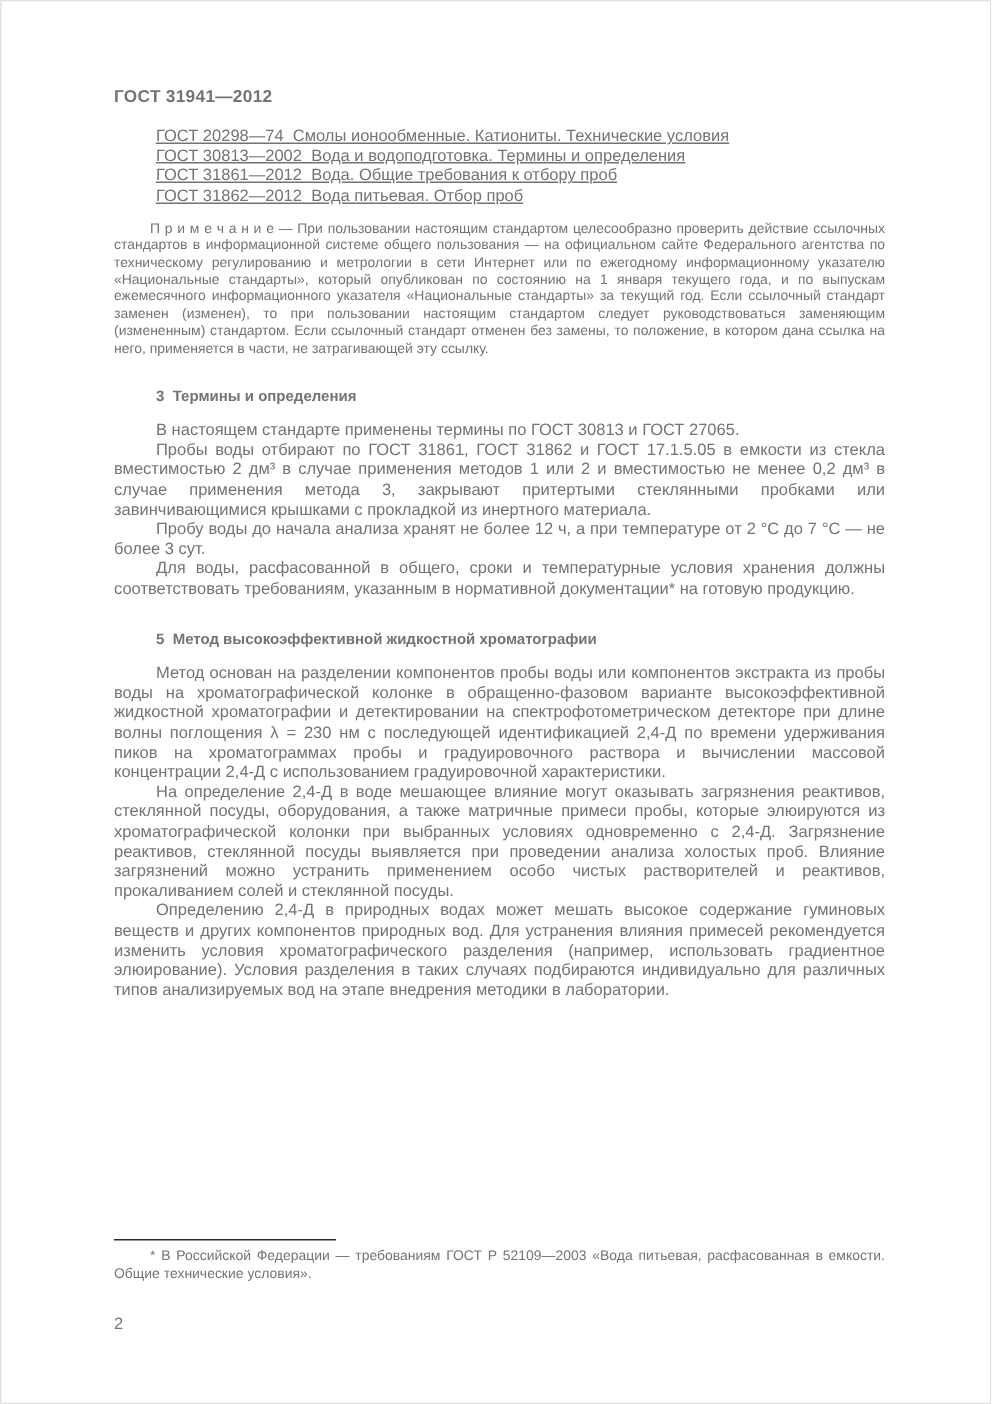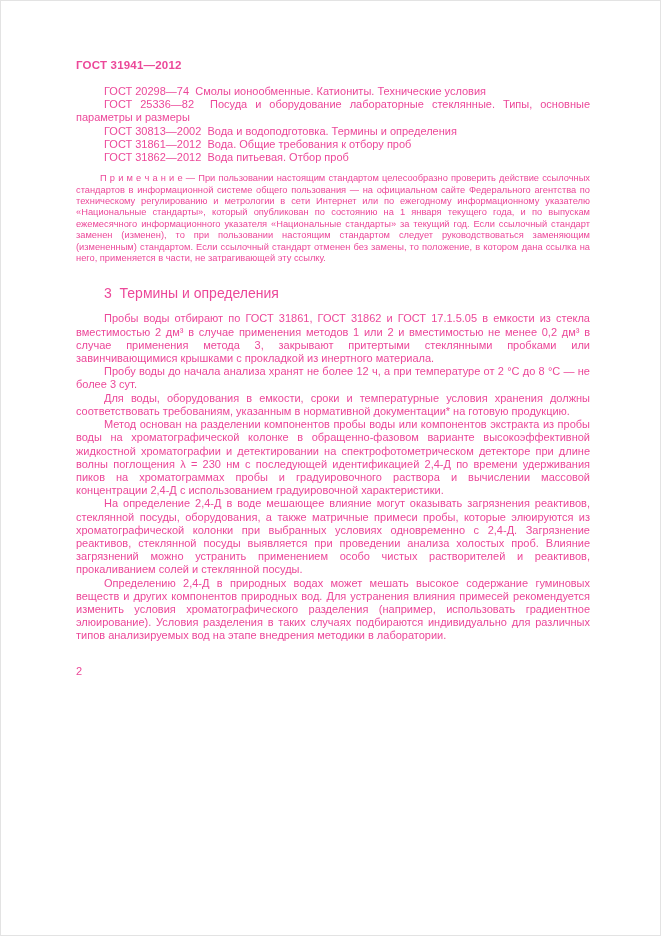--- a/index.html
+++ b/index.html
@@ -6,46 +6,47 @@
   .page {
     width: 661px;
     height: 936px;
     box-sizing: border-box;
     background: #ffffff;
     border: 1px solid #e3e3e3;
     padding: 58px 70px 46px 75px;
     display: flex;
     flex-direction: column;
     font-family: "Liberation Sans", sans-serif;
-    color: #ec4899;
+    color: #737373;
     -webkit-font-smoothing: antialiased;
   }
   .doc-header {
     font-size: 11.5px;
     font-weight: bold;
     letter-spacing: 0.2px;
     margin-bottom: 14px;
   }
   .refs p {
     margin: 0;
     font-size: 11px;
     line-height: 13.2px;
     text-indent: 28px;
     text-align: justify;
+    text-decoration: underline;
   }
   .note {
     margin: 9px 0 0 0;
     font-size: 9.3px;
     line-height: 11.4px;
     text-indent: 24px;
     text-align: justify;
   }
   h2.sec {
-    font-size: 14px;
-    font-weight: normal;
+    font-size: 10px;
+    font-weight: bold;
     margin: 17px 0 11px 0;
     text-indent: 28px;
   }
   h2.sec.big-gap { margin-top: 21px; }
   p.body {
     margin: 0;
     font-size: 11px;
     line-height: 13.2px;
     text-indent: 28px;
     text-align: justify;
@@ -70,34 +71,39 @@
 </style>
 </head>
 <body>
 
 <div class="page">
 
   <div class="doc-header">ГОСТ 31941—2012</div>
 
   <div class="refs">
     <p>ГОСТ 20298—74&nbsp; Смолы ионообменные. Катиониты. Технические условия</p>
-    <p>ГОСТ 25336—82&nbsp; Посуда и оборудование лабораторные стеклянные. Типы, основные параметры и размеры</p>
     <p>ГОСТ 30813—2002&nbsp; Вода и водоподготовка. Термины и определения</p>
     <p>ГОСТ 31861—2012&nbsp; Вода. Общие требования к отбору проб</p>
     <p>ГОСТ 31862—2012&nbsp; Вода питьевая. Отбор проб</p>
   </div>
 
   <p class="note">П р и м е ч а н и е — При пользовании настоящим стандартом целесообразно проверить действие ссылочных стандартов в информационной системе общего пользования — на официальном сайте Федерального агентства по техническому регулированию и метрологии в сети Интернет или по ежегодному информационному указателю «Национальные стандарты», который опубликован по состоянию на 1 января текущего года, и по выпускам ежемесячного информационного указателя «Национальные стандарты» за текущий год. Если ссылочный стандарт заменен (изменен), то при пользовании настоящим стандартом следует руководствоваться заменяющим (измененным) стандартом. Если ссылочный стандарт отменен без замены, то положение, в котором дана ссылка на него, применяется в части, не затрагивающей эту ссылку.</p>
 
   <h2 class="sec big-gap">3&nbsp; Термины и определения</h2>
+  <p class="body">В настоящем стандарте применены термины по ГОСТ 30813 и ГОСТ 27065.</p>
 
   <p class="body">Пробы воды отбирают по ГОСТ 31861, ГОСТ 31862 и ГОСТ 17.1.5.05 в емкости из стекла вместимостью 2 дм³ в случае применения методов 1 или 2 и вместимостью не менее 0,2 дм³ в случае применения метода 3, закрывают притертыми стеклянными пробками или завинчивающимися крышками с прокладкой из инертного материала.</p>
-  <p class="body">Пробу воды до начала анализа хранят не более 12 ч, а при температуре от 2 °С до 8 °С — не более 3 сут.</p>
-  <p class="body">Для воды, оборудования в емкости, сроки и температурные условия хранения должны соответствовать требованиям, указанным в нормативной документации* на готовую продукцию.</p>
+  <p class="body">Пробу воды до начала анализа хранят не более 12 ч, а при температуре от 2 °С до 7 °С — не более 3 сут.</p>
+  <p class="body">Для воды, расфасованной в общего, сроки и температурные условия хранения должны соответствовать требованиям, указанным в нормативной документации* на готовую продукцию.</p>
 
+  <h2 class="sec big-gap">5&nbsp; Метод высокоэффективной жидкостной хроматографии</h2>
   <p class="body">Метод основан на разделении компонентов пробы воды или компонентов экстракта из пробы воды на хроматографической колонке в обращенно-фазовом варианте высокоэффективной жидкостной хроматографии и детектировании на спектрофотометрическом детекторе при длине волны поглощения λ = 230 нм с последующей идентификацией 2,4-Д по времени удерживания пиков на хроматограммах пробы и градуировочного раствора и вычислении массовой концентрации 2,4-Д с использованием градуировочной характеристики.</p>
   <p class="body">На определение 2,4-Д в воде мешающее влияние могут оказывать загрязнения реактивов, стеклянной посуды, оборудования, а также матричные примеси пробы, которые элюируются из хроматографической колонки при выбранных условиях одновременно с 2,4-Д. Загрязнение реактивов, стеклянной посуды выявляется при проведении анализа холостых проб. Влияние загрязнений можно устранить применением особо чистых растворителей и реактивов, прокаливанием солей и стеклянной посуды.</p>
   <p class="body">Определению 2,4-Д в природных водах может мешать высокое содержание гуминовых веществ и других компонентов природных вод. Для устранения влияния примесей рекомендуется изменить условия хроматографического разделения (например, использовать градиентное элюирование). Условия разделения в таких случаях подбираются индивидуально для различных типов анализируемых вод на этапе внедрения методики в лаборатории.</p>
 
+  <div class="footnote-block">
+    <div class="footnote-rule"></div>
+    <p class="footnote-text">* В Российской Федерации — требованиям ГОСТ Р 52109—2003 «Вода питьевая, расфасованная в емкости. Общие технические условия».</p>
+  </div>
 
   <div class="page-number">2</div>
 
 </div>
 
 </body></html>

